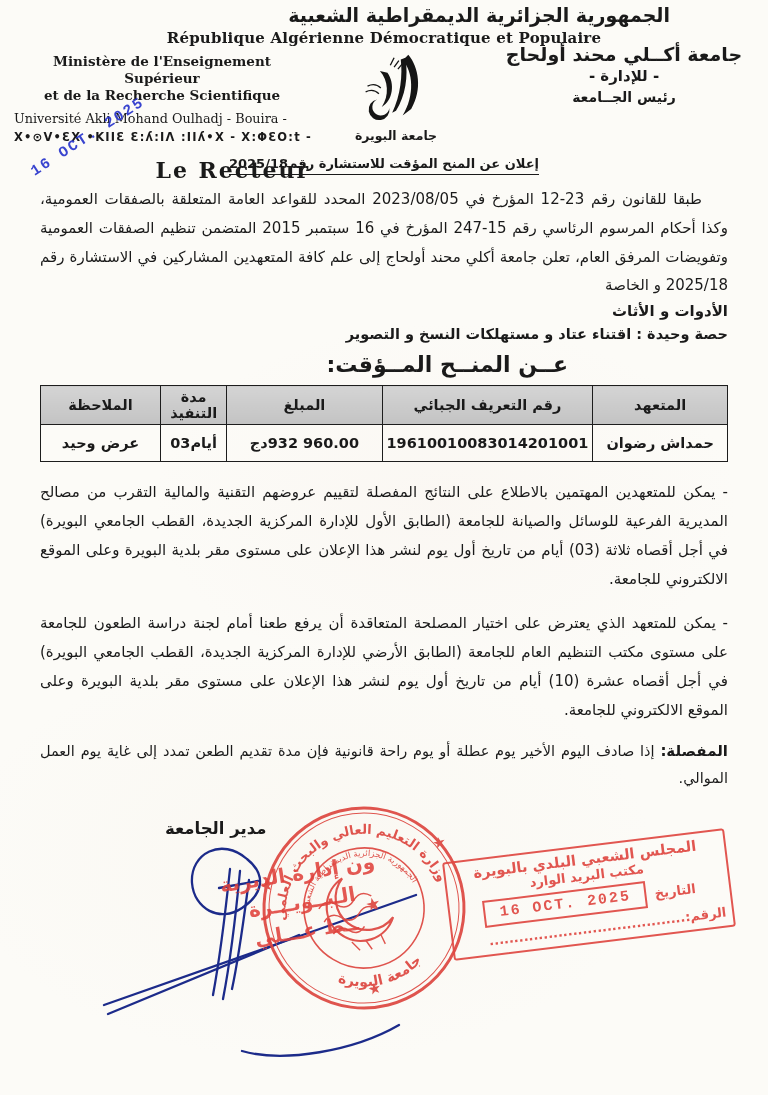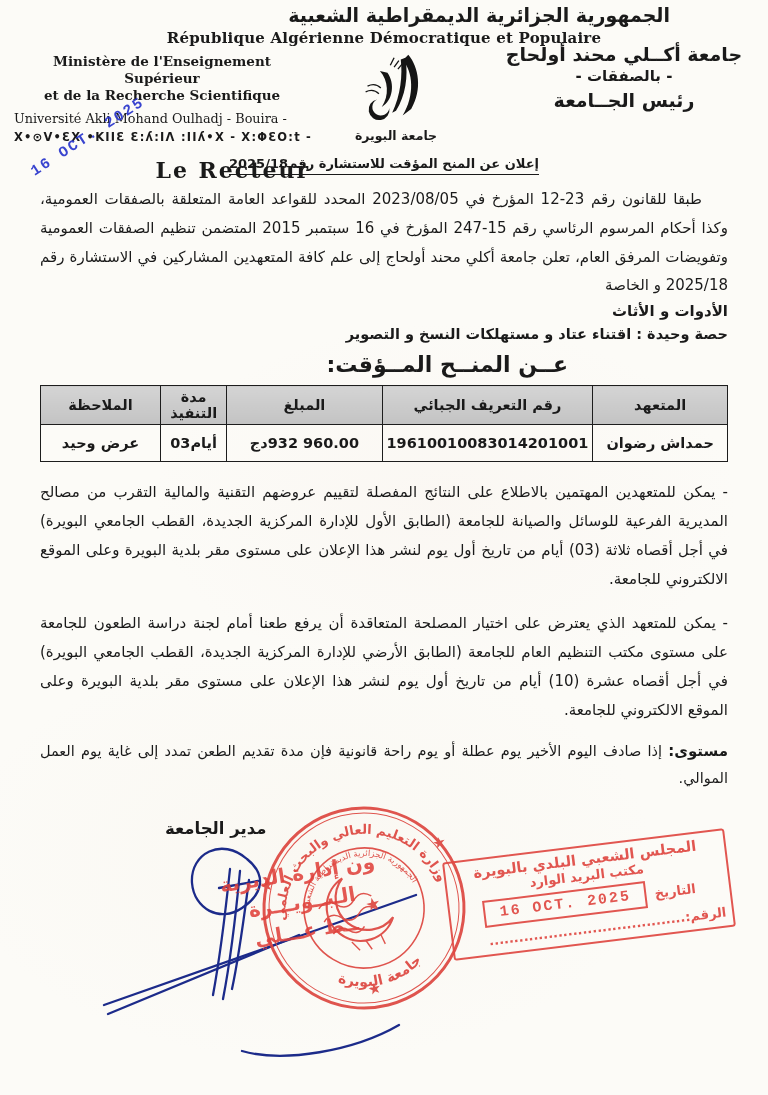--- a/index.html
+++ b/index.html
@@ -22,21 +22,21 @@
   .hdr-left .uni{font-family:"DejaVu Serif",serif;font-weight:normal;font-size:12.8px;margin-top:7px;text-align:left;}
   .hdr-left .tif{font-size:11.5px;font-weight:bold;letter-spacing:1.2px;margin-top:4px;text-align:left;white-space:nowrap;}
   .hdr-left .rect{font-family:"DejaVu Serif",serif;font-weight:bold;font-size:22px;letter-spacing:2px;
                   margin-top:13px;text-align:right;}
   .hdr-logo{position:absolute;top:52px;left:338px;width:116px;text-align:center;}
   .hdr-logo .cap{font-size:12.5px;font-weight:bold;direction:rtl;margin-top:-2px;}
   .hdr-right{position:absolute;top:42px;right:8px;width:272px;text-align:center;direction:rtl;line-height:1.3;}
   .hdr-right .l1{font-size:18px;font-weight:bold;}
   .hdr-right .l2{font-size:19px;font-weight:bold;}
   .hdr-right .l3{font-size:15px;font-weight:bold;}
-  .hdr-right .l4{font-size:19px;font-weight:bold;margin-top:2px;}
+  .hdr-right .l4{font-size:14px;font-weight:bold;margin-top:2px;}
   .blue-stamp{position:absolute;top:166px;left:28px;transform:rotate(-33deg);transform-origin:left top;
       color:#2935cc;font-family:"Liberation Mono",monospace;font-weight:bold;font-size:15px;
       letter-spacing:2px;opacity:.92;white-space:nowrap;}
   
   .doc-body{padding:0 40px;direction:rtl;}
   .title{ text-align:center;font-size:13px;font-weight:bold;margin-top:6px;}
   .title span{border-bottom:1.5px solid #1a1a1a;padding-bottom:3px;}
   .par{font-size:15px;line-height:1.92;text-align:justify;margin:0;}
   .p1{margin-top:14px;text-indent:26px;}
   .cont-line{font-size:15px;font-weight:bold;margin-top:2px;}
@@ -94,21 +94,21 @@
         <path d="M33 20 C42 30 43 46 35 58 C47 51 49 33 41 22 Z" fill="#151515"></path>
         <path d="M30 50 a9 9 0 1 0 13 9 a11 11 0 1 1 -13 -9" fill="#151515"></path>
         <path d="M44 14 l4 -8 M48 16 l5 -7 M52 18 l5 -6" stroke="#151515" stroke-width="1.4" fill="none"></path>
         <path d="M20 36 q8 -4 14 2 M18 42 q8 -4 14 2" stroke="#151515" stroke-width="1.3" fill="none"></path>
       </svg>
       <div class="cap">جامعة البويرة</div>
     </div>
 
     <div class="hdr-right">
       <div class="l2">جامعة أكــلي محند أولحاج</div>
-      <div class="l3">- بالصفقات -</div>
+      <div class="l3">- للإدارة -</div>
       <div class="l4">رئيس الجــامعة</div>
     </div>
   </div>
 
   <div class="blue-stamp">16 OCT. 2025</div>
 
   <div class="doc-body">
     <div class="title">
       <span>إعلان عن المنح المؤقت للاستشارة رقم2025/18</span>
     </div>
@@ -139,21 +139,21 @@
         <td><span class="ltr-num">19610010083014201001</span></td>
         <td><span class="ltr-num">932 960.00</span><span>دج</span></td>
         <td><span>أيام</span><span>03</span></td>
         <td>عرض وحيد</td>
       </tr>
     </tbody>
       </table>
 
     <p class="par b1">- يمكن للمتعهدين المهتمين بالاطلاع على النتائج المفصلة لتقييم عروضهم التقنية والمالية التقرب من مصالح المديرية الفرعية للوسائل والصيانة للجامعة (الطابق الأول للإدارة المركزية الجديدة، القطب الجامعي البويرة) في أجل أقصاه ثلاثة (03) أيام من تاريخ أول يوم لنشر هذا الإعلان على مستوى مقر بلدية البويرة وعلى الموقع الالكتروني للجامعة.</p>
     <p class="par b2">- يمكن للمتعهد الذي يعترض على اختيار المصلحة المتعاقدة أن يرفع طعنا أمام لجنة دراسة الطعون للجامعة على مستوى مكتب التنظيم العام للجامعة (الطابق الأرضي للإدارة المركزية الجديدة، القطب الجامعي البويرة) في أجل أقصاه عشرة (10) أيام من تاريخ أول يوم لنشر هذا الإعلان على مستوى مقر بلدية البويرة وعلى الموقع الالكتروني للجامعة.</p>
-    <p class="note-p"><b>مستوى:</b><span> إذا صادف اليوم الأخير يوم عطلة أو يوم راحة قانونية فإن مدة تقديم الطعن تمدد إلى غاية يوم العمل الموالي.</span></p>
+    <p class="note-p"><b>المفصلة:</b><span> إذا صادف اليوم الأخير يوم عطلة أو يوم راحة قانونية فإن مدة تقديم الطعن تمدد إلى غاية يوم العمل الموالي.</span></p>
   </div>
 
   <div class="sigzone">
     <div class="sig-label">مدير الجامعة</div>
 
     <svg class="sig-svg" width="335" height="235" viewBox="0 0 335 235">
       <g fill="none" stroke="#1c2b8a" stroke-width="2.3" stroke-linecap="round">
         <path d="M155,24 C130,2 98,18 100,48 C102,74 128,88 150,73 C171,59 175,40 155,24 Z"></path>
         <path d="M138,34 C134,72 128,122 121,160"></path>
         <path d="M148,36 C144,78 138,128 131,164"></path>

